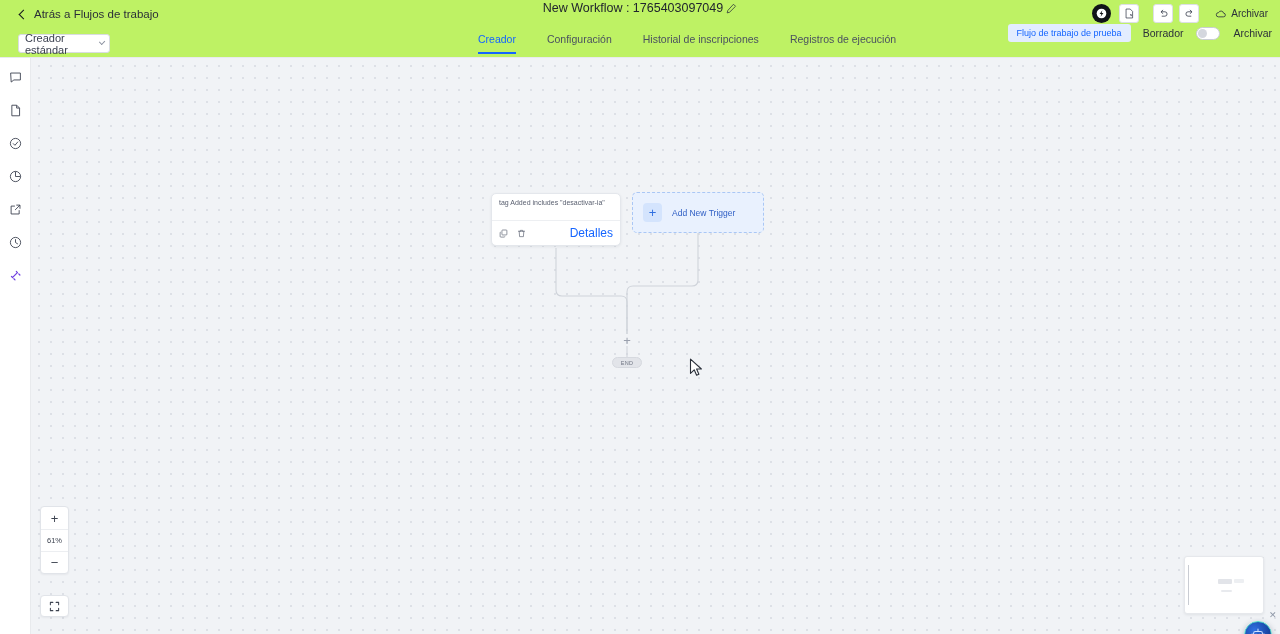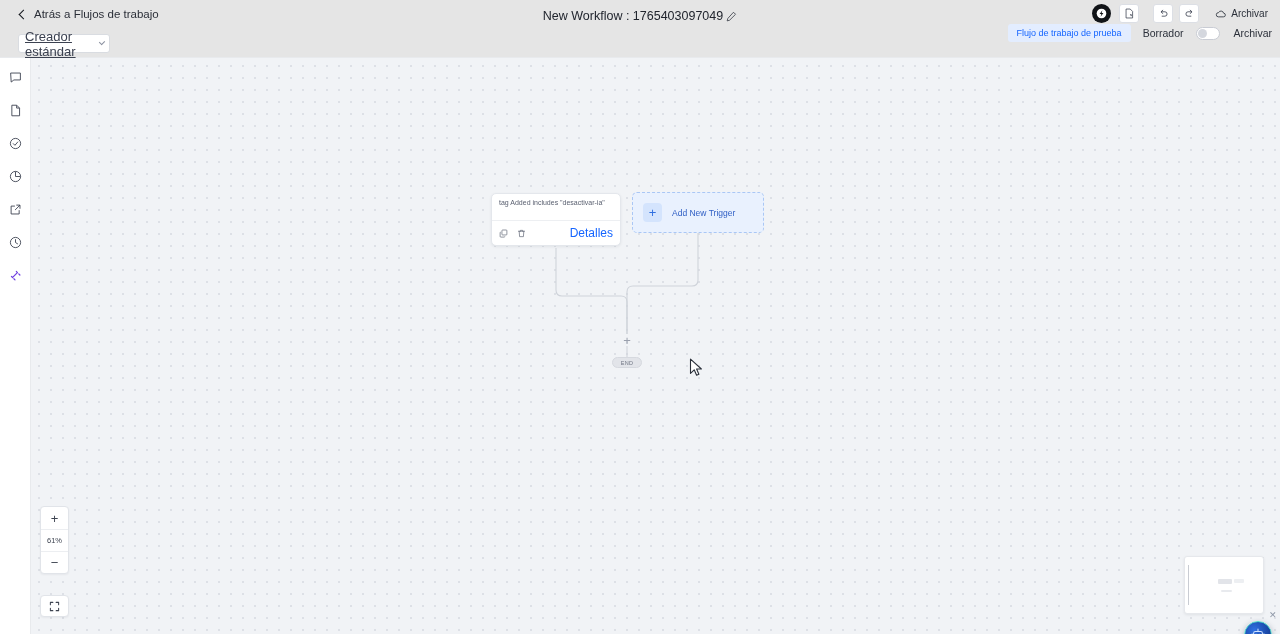--- a/index.html
+++ b/index.html
@@ -7,21 +7,21 @@
     width: 1280px; height: 634px;
     font-family: "Liberation Sans", sans-serif;
     background: #ffffff;
     overflow: hidden;
   }
   .app { position: relative; width: 1280px; height: 634px; }
 
   
   .header {
     position: absolute; top: 0; left: 0; width: 1280px; height: 58px;
-    background: #e5e5e5;
+    background: #bef264;
     border-bottom: 1px solid #e8eaed;
     z-index: 30;
   }
 
   .back-link {
     position: absolute; left: 20px; top: 8px;
     display: flex; align-items: center; gap: 6px;
     font-size: 11.5px; color: #2b2f38; cursor: pointer;
   }
   .back-chev {
@@ -30,30 +30,30 @@
     transform: rotate(45deg); margin-right: 1px;
   }
 
   .std-select {
     position: absolute; left: 18px; top: 34px;
     width: 92px; height: 19px;
     border: 1px solid #d9dce1; border-radius: 3px;
     background: #fff;
     display: flex; align-items: center; justify-content: space-between;
     padding: 0 5px 0 6px;
-    font-size: 13px; color: #3b4150; cursor: pointer; text-decoration: underline;
+    font-size: 11px; color: #3b4150; cursor: pointer;
   }
   .caret {
     width: 5px; height: 5px;
     border-right: 1.1px solid #8b91a0; border-bottom: 1.1px solid #8b91a0;
     transform: rotate(45deg) translate(-1px,-1px);
   }
 
   .wf-title {
-    position: absolute; left: 50%; top: 9px; transform: translateX(-50%);
+    position: absolute; left: 50%; top: 1px; transform: translateX(-50%);
     display: flex; align-items: center; gap: 3px;
     font-size: 12.5px; color: #21252e; white-space: nowrap;
   }
   .pencil-ic { width: 11px; height: 11px; cursor: pointer; display:block; }
 
   .tabs {
     position: absolute; left: 478px; top: 33px;
     display: flex; gap: 0; align-items: flex-start;
   }
   .tab {
@@ -240,20 +240,26 @@
       <span class="caret"></span>
     </div>
 
     <div class="wf-title">
       <span>New Workflow : 1765403097049</span>
       <svg class="pencil-ic" viewBox="0 0 16 16">
         <path d="M11.2 1.8l3 3L5.6 13.4 2 14.4l1-3.6 8.2-9z" fill="none" stroke="#2b303a" stroke-width="1.1" stroke-linejoin="round"></path>
       </svg>
     </div>
 
+    <div class="tabs">
+      <div class="tab active">Creador</div>
+      <div class="tab">Configuración</div>
+      <div class="tab">Historial de inscripciones</div>
+      <div class="tab">Registros de ejecución</div>
+    </div>
 
     <div class="hdr-right">
       <div class="badge-dark">
         <svg width="11" height="11" viewBox="0 0 16 16">
           <circle cx="8" cy="8" r="7" fill="#ffffff"></circle>
           <path d="M9.3 3.2L5.2 8.8h2.6l-1.1 4 4.1-5.6H8.2z" fill="#111418"></path>
         </svg>
       </div>
       <div class="icon-btn">
         <svg width="11" height="11" viewBox="0 0 16 16">

